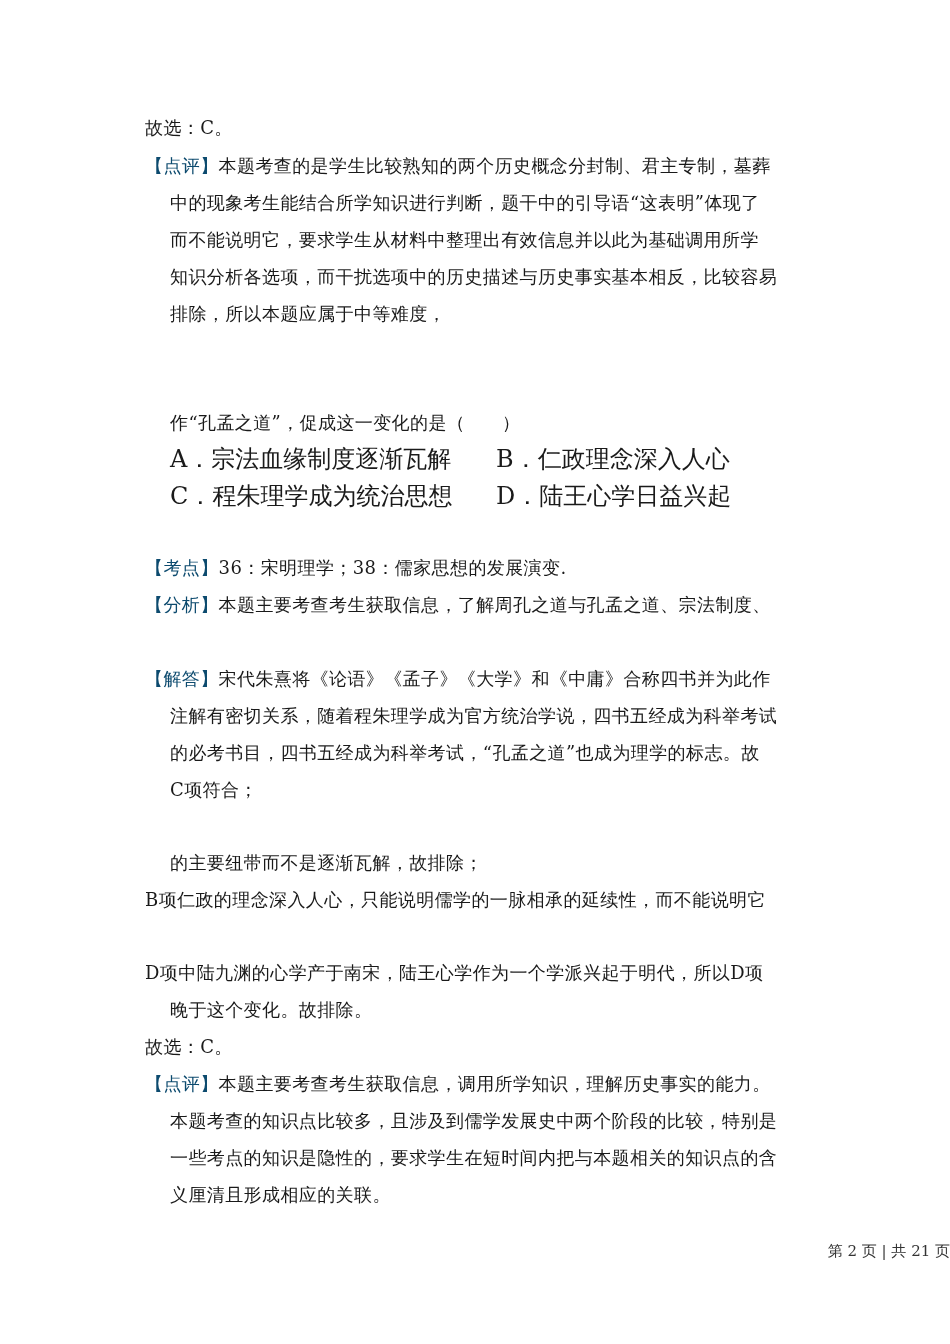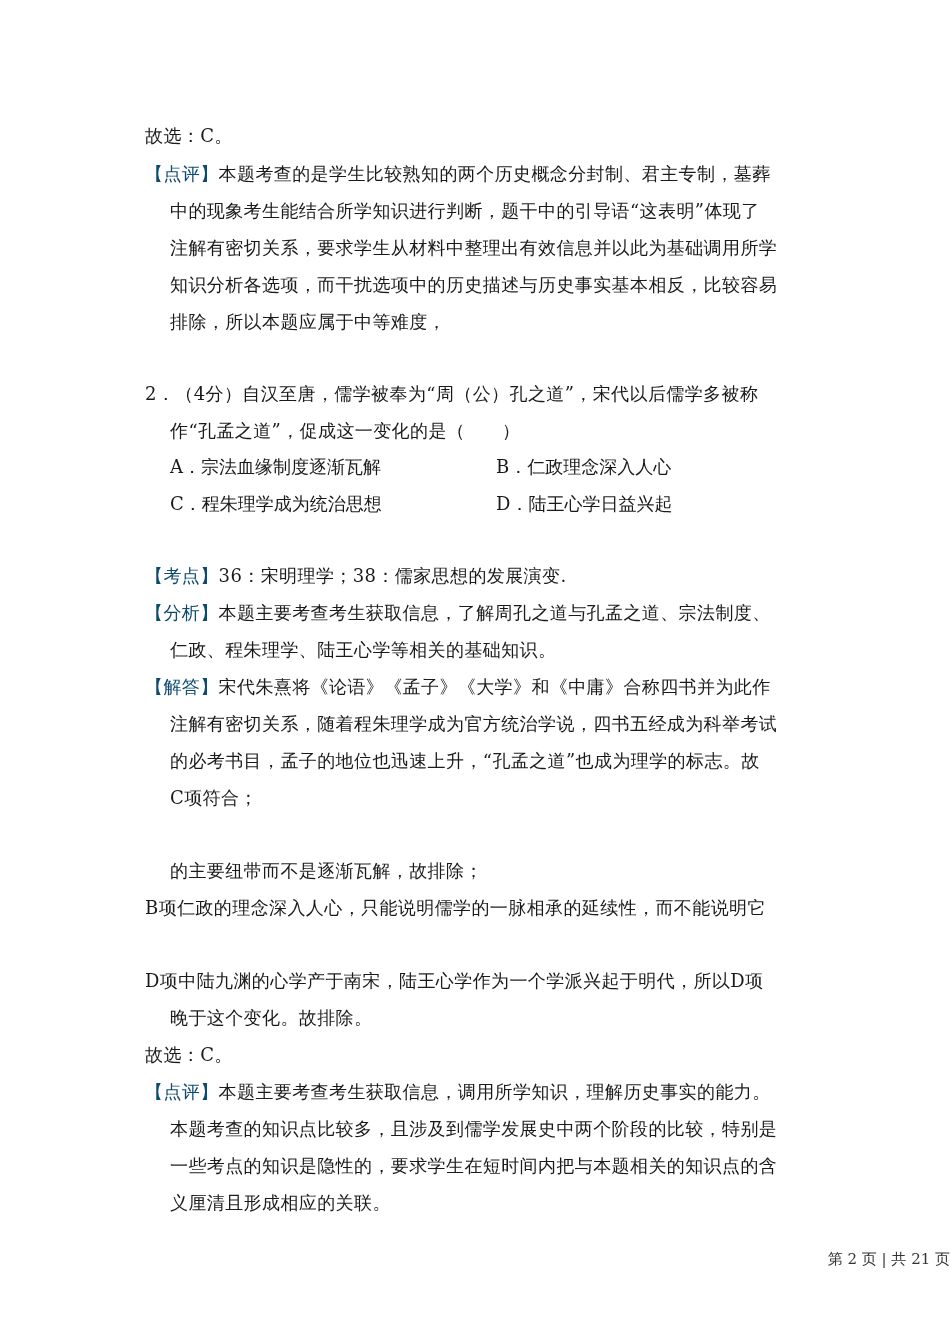--- a/index.html
+++ b/index.html
@@ -1,61 +1,59 @@
 <!DOCTYPE html>
 <html><head>
 <meta charset="utf-8">
 <style>
   html, body { margin: 0; padding: 0; background: #ffffff; }
   body {
     width: 950px; height: 1344px; position: relative; overflow: hidden;
     font-family: "DejaVu Serif", "Liberation Serif", serif;
     color: #1a1a1a;
   }
-  .page { position: absolute; left: 0; top: 8px; width: 950px; height: 1071px; text-decoration: underline; }
+  .page { position: absolute; left: 0; top: 0; width: 950px; height: 1071px; text-decoration: underline; }
   .line {
     position: absolute; left: 145px; font-size: 18px; line-height: 24px;
     white-space: nowrap; letter-spacing: 0.4px;
   }
   .indent { left: 170px; }
   .tag { color: #0c4a6e; }
-  .opt { position: absolute; font-size: 18px; line-height: 24px; white-space: nowrap; }
+  .opt { position: absolute; font-size: 24px; line-height: 24px; white-space: nowrap; }
   .footer {
     position: absolute; top: 1242px; left: 0; width: 950px; text-align: right;
     font-size: 15px; color: #333;
   }
 </style>
 </head>
 <body>
 
 <div class="page">
 
   <div class="line" style="top:116px">故选：C。</div>
   <div class="line" style="top:154px"><span class="tag">【点评】</span><span>本题考查的是学生比较熟知的两个历史概念分封制、君主专制，墓葬</span></div>
   <div class="line indent" style="top:191px">中的现象考生能结合所学知识进行判断，题干中的引导语“这表明”体现了</div>
-  <div class="line indent" style="top:228px">注解有密切关系，要求学生从材料中整理出有效信息并以此为基础调用所学</div>
+  <div class="line indent" style="top:228px">而不能说明它，要求学生从材料中整理出有效信息并以此为基础调用所学</div>
   <div class="line indent" style="top:265px">知识分析各选项，而干扰选项中的历史描述与历史事实基本相反，比较容易</div>
   <div class="line indent" style="top:302px">排除，所以本题应属于中等难度，</div>
 
-  <div class="line" style="top:374px">2．（4分）自汉至唐，儒学被奉为“周（公）孔之道”，宋代以后儒学多被称</div>
   <div class="line indent" style="top:411px">作“孔孟之道”，促成这一变化的是（　　）</div>
 
   <div class="opt" style="left:170px; top:447px"><span>A．</span><span>宗法血缘制度逐渐瓦解</span></div>
   <div class="opt" style="left:496px; top:447px"><span>B．</span><span>仁政理念深入人心</span></div>
   <div class="opt" style="left:170px; top:484px"><span>C．</span><span>程朱理学成为统治思想</span></div>
   <div class="opt" style="left:496px; top:484px"><span>D．</span><span>陆王心学日益兴起</span></div>
 
   <div class="line" style="top:556px"><span class="tag">【考点】</span><span>36：宋明理学；38：儒家思想的发展演变.</span></div>
 
   <div class="line" style="top:593px"><span class="tag">【分析】</span><span>本题主要考查考生获取信息，了解周孔之道与孔孟之道、宗法制度、</span></div>
-  <div class="line indent" style="top:630px">仁政、程朱理学、陆王心学等相关的基础知识。</div>
 
   <div class="line" style="top:667px"><span class="tag">【解答】</span><span>宋代朱熹将《论语》《孟子》《大学》和《中庸》合称四书并为此作</span></div>
   <div class="line indent" style="top:704px">注解有密切关系，随着程朱理学成为官方统治学说，四书五经成为科举考试</div>
-  <div class="line indent" style="top:741px">的必考书目，孟子的地位也迅速上升，“孔孟之道”也成为理学的标志。故</div>
+  <div class="line indent" style="top:741px">的必考书目，四书五经成为科举考试，“孔孟之道”也成为理学的标志。故</div>
   <div class="line indent" style="top:778px">C项符合；</div>
 
   <div class="line indent" style="top:851px">的主要纽带而不是逐渐瓦解，故排除；</div>
   <div class="line" style="top:888px">B项仁政的理念深入人心，只能说明儒学的一脉相承的延续性，而不能说明它</div>
   <div class="line" style="top:961px">D项中陆九渊的心学产于南宋，陆王心学作为一个学派兴起于明代，所以D项</div>
   <div class="line indent" style="top:998px">晚于这个变化。故排除。</div>
 
   <div class="line" style="top:1035px">故选：C。</div>
 
   <div class="line" style="top:1072px"><span class="tag">【点评】</span><span>本题主要考查考生获取信息，调用所学知识，理解历史事实的能力。</span></div>

